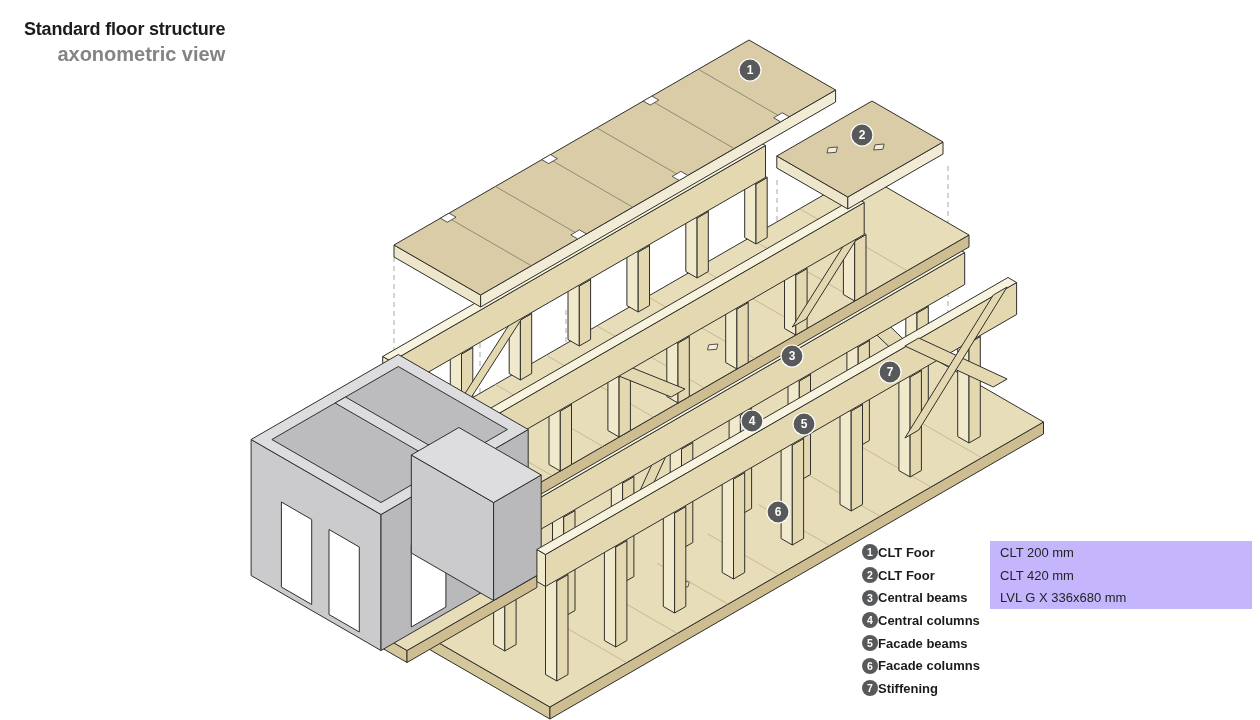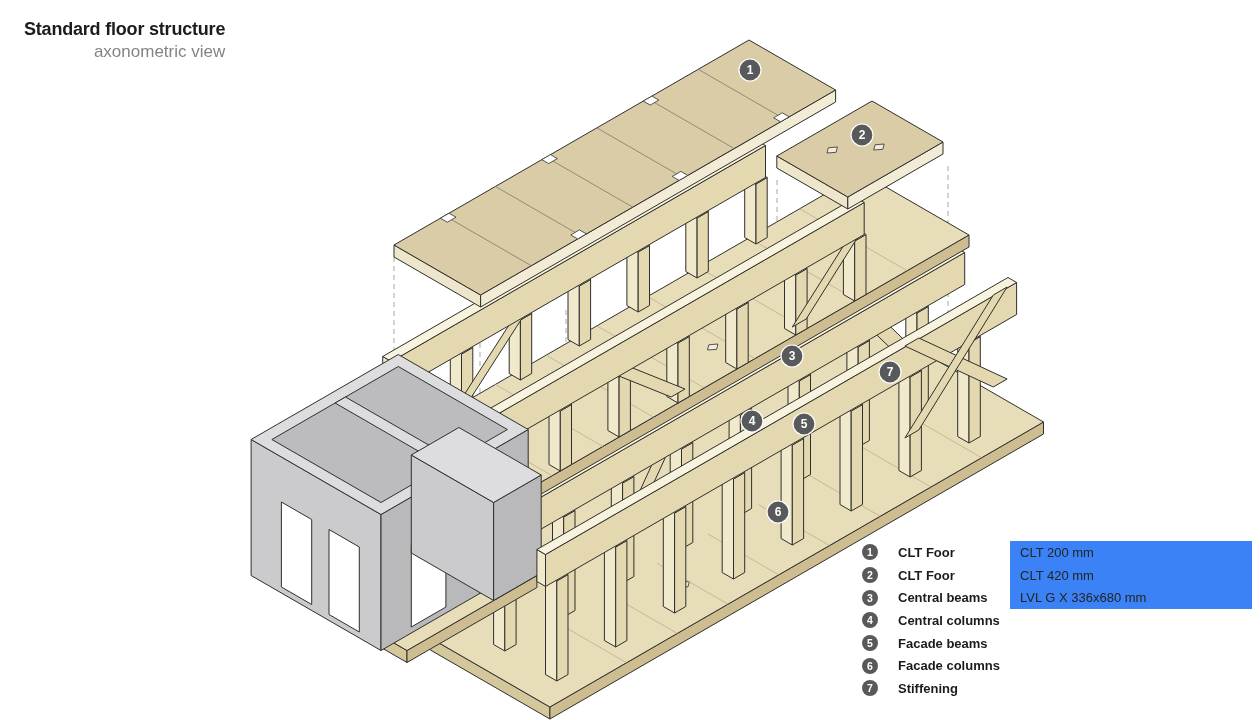--- a/index.html
+++ b/index.html
@@ -1,28 +1,28 @@
 <!DOCTYPE html>
 <html><head>
 <meta charset="utf-8">
 <style>
   html,body{margin:0;padding:0;background:#ffffff;}
   body{width:1260px;height:720px;position:relative;overflow:hidden;
        font-family:"Liberation Sans",sans-serif;}
   #diagram{position:absolute;left:0;top:0;}
   .titleblock{position:absolute;left:24px;top:18px;line-height:1.3;text-align:right;}
   .title{font-size:18px;font-weight:700;color:#1c1c1c;letter-spacing:-0.2px;}
-  .subtitle{font-size:17px;font-weight:400;color:#848484;}
+  .subtitle{font-size:20px;font-weight:700;color:#848484;}
   .legend{position:absolute;left:862px;top:541px;width:390px;font-size:13px;}
   .legend-row{display:flex;align-items:center;height:22.7px;}
   .lg-badge{width:16px;height:16px;border-radius:50%;background:#58595b;color:#fff;
             font-size:10.5px;font-weight:700;display:flex;align-items:center;
             justify-content:center;flex:0 0 16px;}
-  .lg-label{font-weight:700;color:#1b1b1b;margin-left:20px;flex:0 0 112px;white-space:nowrap;}
-  .lg-value{background:#3b82f6;align-self:stretch;display:flex;align-items:center;
+  .lg-label{font-weight:700;color:#1b1b1b;margin-left:0;flex:0 0 112px;white-space:nowrap;}
+  .lg-value{background:#c4b5fd;align-self:stretch;display:flex;align-items:center;
             padding-left:10px;color:#242424;flex:1;white-space:nowrap;}
 </style>
 </head>
 <body>
 
 <svg id="diagram" width="1260" height="720" viewBox="0 0 1260 720">
     <g>
       <line x1="394" y1="257" x2="394" y2="430" stroke="#b8b8b8" stroke-width="1.2" stroke-dasharray="5 4"></line>
       <line x1="480" y1="307" x2="480" y2="470" stroke="#b8b8b8" stroke-width="1.2" stroke-dasharray="5 4"></line>
       <line x1="566" y1="310" x2="566" y2="480" stroke="#b8b8b8" stroke-width="1.2" stroke-dasharray="5 4"></line>

